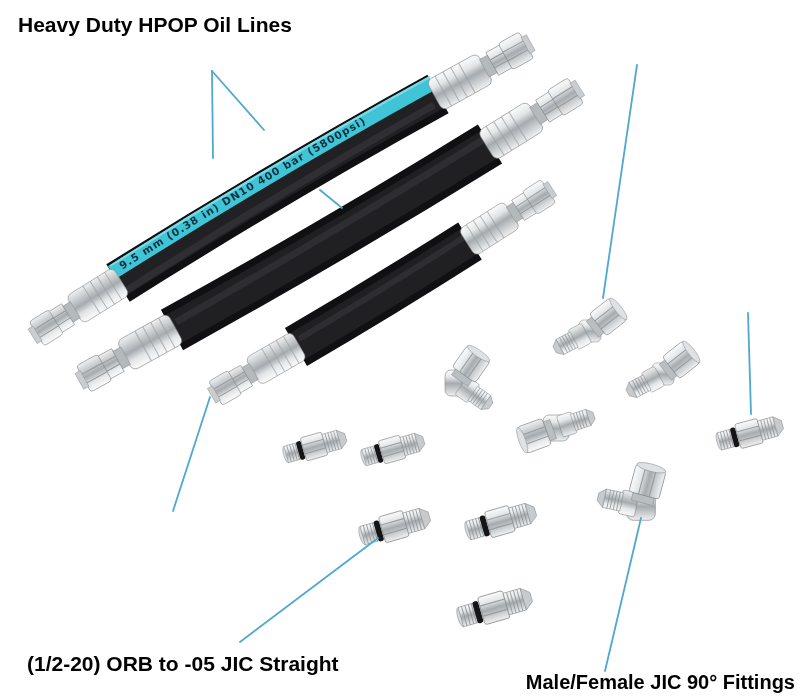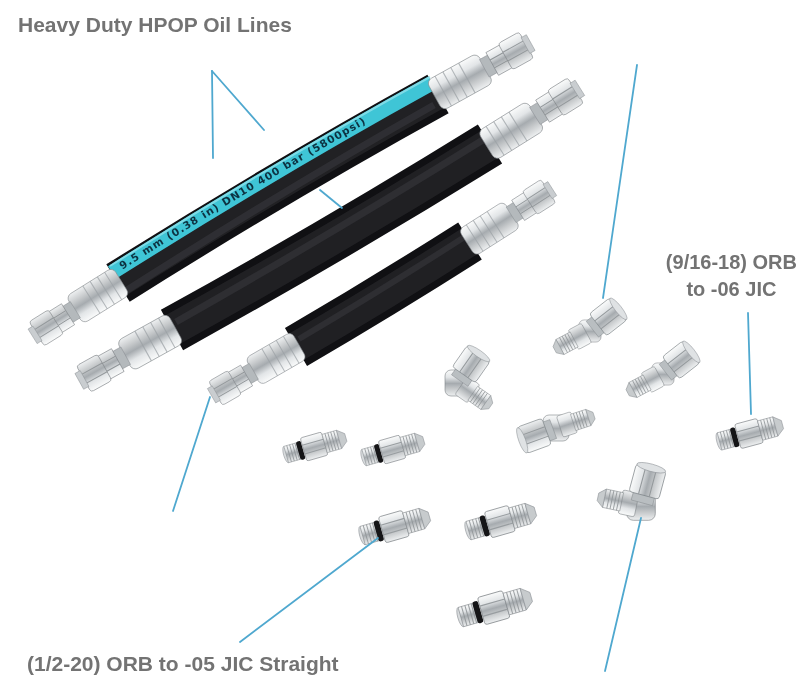--- a/index.html
+++ b/index.html
@@ -2,21 +2,21 @@
 <html><head>
 <meta charset="utf-8">
 <style>
   html,body{margin:0;padding:0;background:#ffffff;}
   .stage{
     position:relative;width:798px;height:700px;background:#ffffff;
     overflow:hidden;font-family:"Liberation Sans",sans-serif;
   }
   .stage svg{position:absolute;left:0;top:0;}
   .label{
-    position:absolute;font-weight:700;color:#737373;
+    position:absolute;font-weight:700;color:#000000;
     font-family:"Liberation Sans",sans-serif;
     white-space:pre-line;line-height:1.25;
   }
   .lbl-hpop      {left:18px;  top:12px;  font-size:21px;}
   .lbl-jic45     {right:3px;  top:1px;   font-size:20px;}
   .lbl-orb916    {right:1px;  top:249px; font-size:20px;text-align:center;line-height:27px;}
   .lbl-crossover {left:2px;   top:520px; font-size:21px;}
   .lbl-orb12     {left:27px;  top:651px; font-size:21px;}
   .lbl-jic90     {right:3px;  top:670px; font-size:20px;}
 </style>
@@ -170,16 +170,15 @@
       <line x1="320" y1="190" x2="342" y2="208"></line>
       <line x1="637" y1="65" x2="603" y2="298"></line>
       <line x1="748" y1="313" x2="751" y2="414"></line>
       <line x1="173" y1="511" x2="210" y2="397"></line>
       <line x1="240" y1="642" x2="378" y2="538"></line>
       <line x1="641" y1="518" x2="605" y2="671"></line>
     </g>
   </svg>
 
   <div class="label lbl-hpop">Heavy Duty HPOP Oil Lines</div>
-  <div class="label lbl-orb916">(9/16-18) ORB
-to -06 JIC</div>
   <div class="label lbl-orb12">(1/2-20) ORB to -05 JIC Straight</div>
+  <div class="label lbl-jic90">Male/Female JIC 90° Fittings</div>
 </div>
 
 </body></html>

